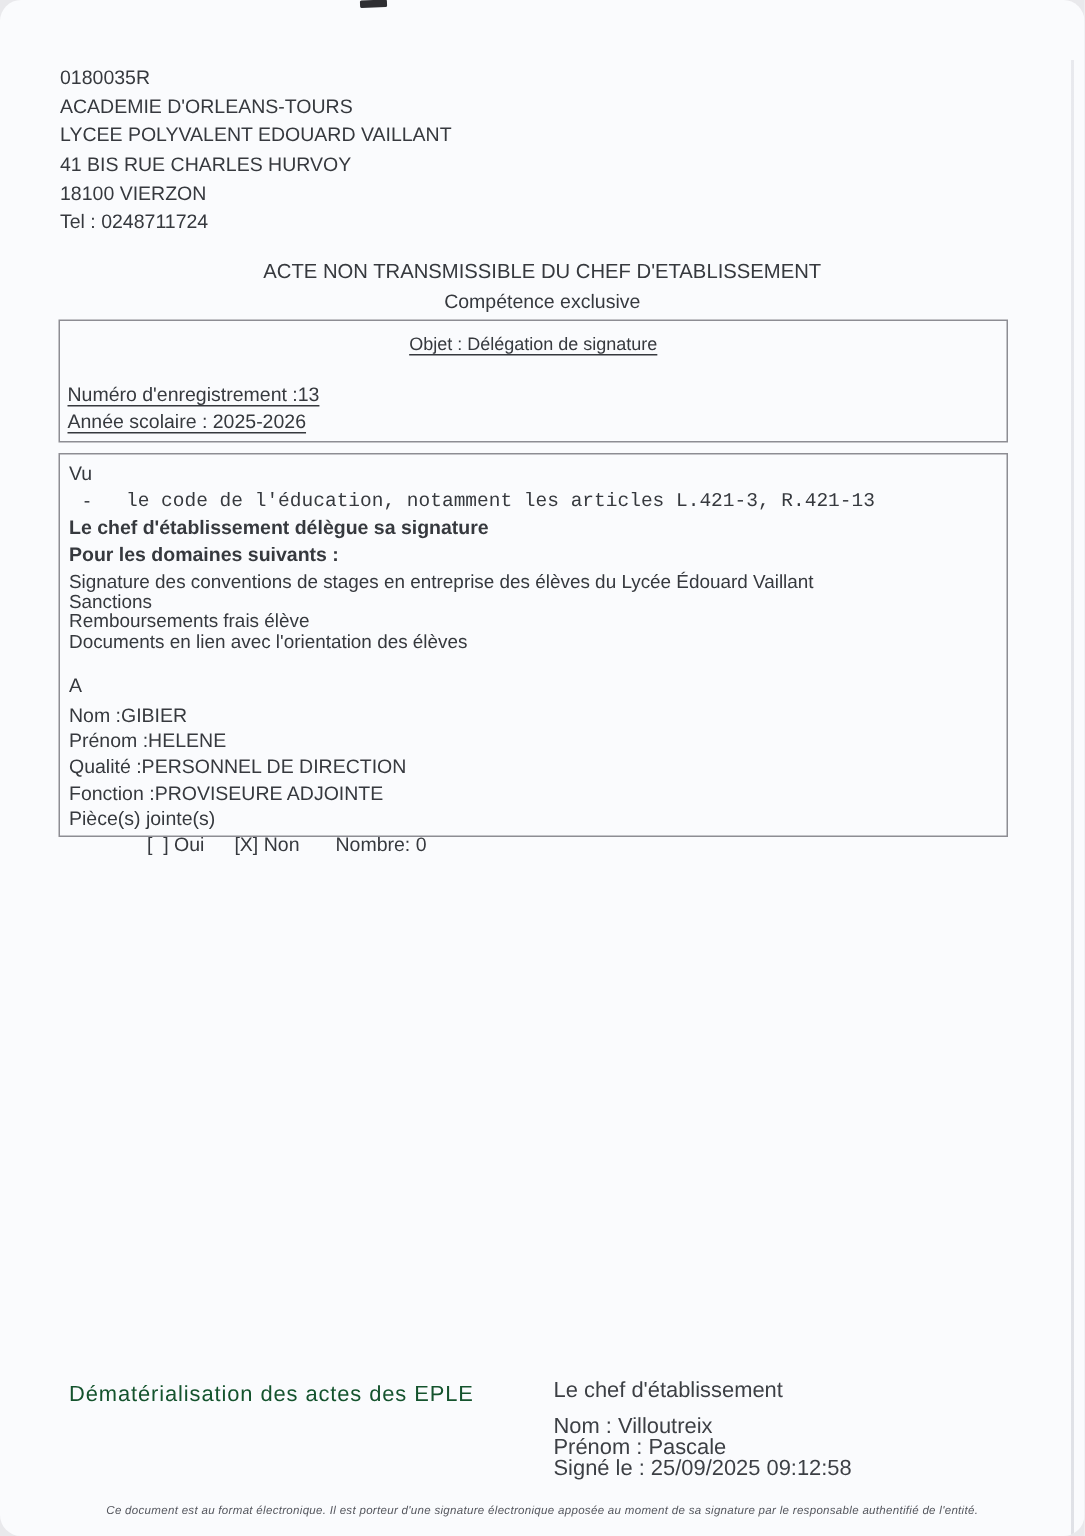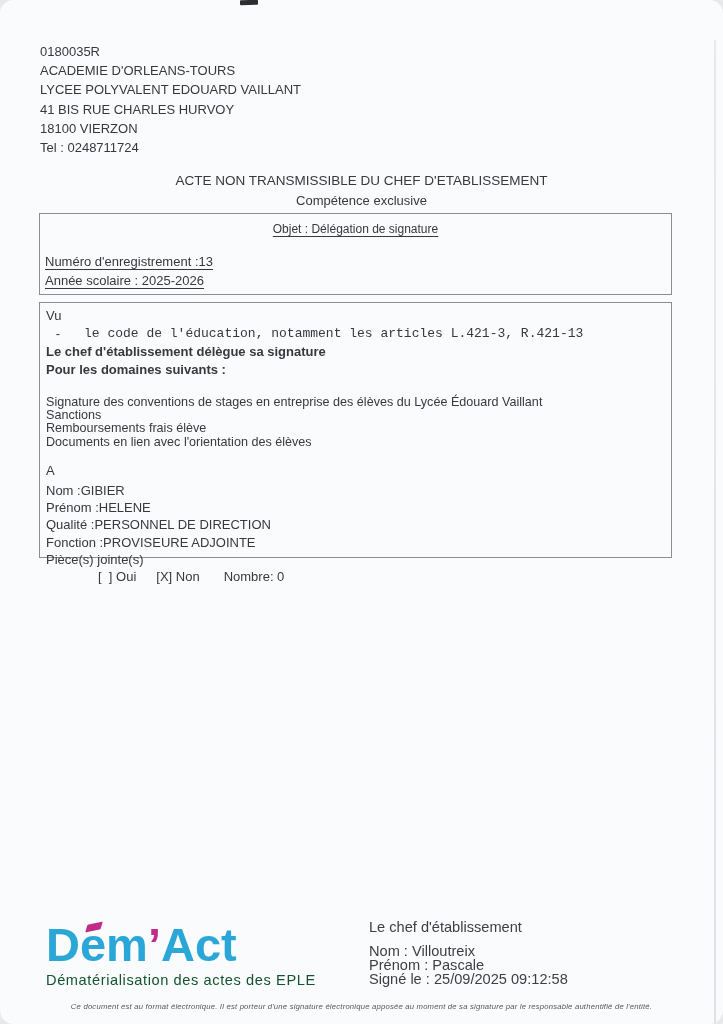--- a/index.html
+++ b/index.html
@@ -46,21 +46,21 @@
   .reg-wrap { position: absolute; left: 0; bottom: 5px; }
   .reg-wrap div { line-height: 17.5px; }
 
   .box-body { top: 302px; height: 256px; padding: 4px 8px 0 6px; font-size: 13px; }
   .bline { line-height: 18px; }
   .bold { font-weight: 700; }
   .vu-item { display: flex; line-height: 18px; }
   .vu-item .dash { width: 12px; text-align: center; margin-left: 6px; }
   .vu-item .txt { margin-left: 20px; font-family: Liberation Mono, monospace; }
   .domains div { line-height: 13.2px; font-size: 12.6px; }
-  .domains { margin-top: 17px; }
+  .domains { margin-top: 3px; }
   .marker-a { margin-top: 13px; }
   .pairs div { line-height: 17.3px; }
   .pairs { margin-top: 2px; }
   .check-row { display: flex; padding-left: 52px; line-height: 17.5px; }
   .check-row span { white-space: pre; }
   .check-row .opt2 { margin-left: 20px; }
   .check-row .count { margin-left: 24px; }
 
   
   .logo { position: absolute; left: 46px; top: 920px; }
@@ -139,23 +139,20 @@
       <div>Pièce(s) jointe(s)</div>
     </div>
     <div class="check-row">
       <span>[  ] Oui</span>
       <span class="opt2">[X] Non</span>
       <span class="count">Nombre: 0</span>
     </div>
   </div>
 
   <div class="logo">
-    <div class="logo-text">
-      <span>Dem</span><span class="logo-accent"></span><span class="logo-apos">’</span><span>Act</span>
-    </div>
     <div class="logo-tagline">Dématérialisation des actes des EPLE</div>
   </div>
 
   <div class="signature">
     <div class="sig-heading">Le chef d'établissement</div>
     <div class="sig-lines">
       <div>Nom : Villoutreix</div>
       <div>Prénom : Pascale</div>
       <div>Signé le : 25/09/2025 09:12:58</div>
     </div>

